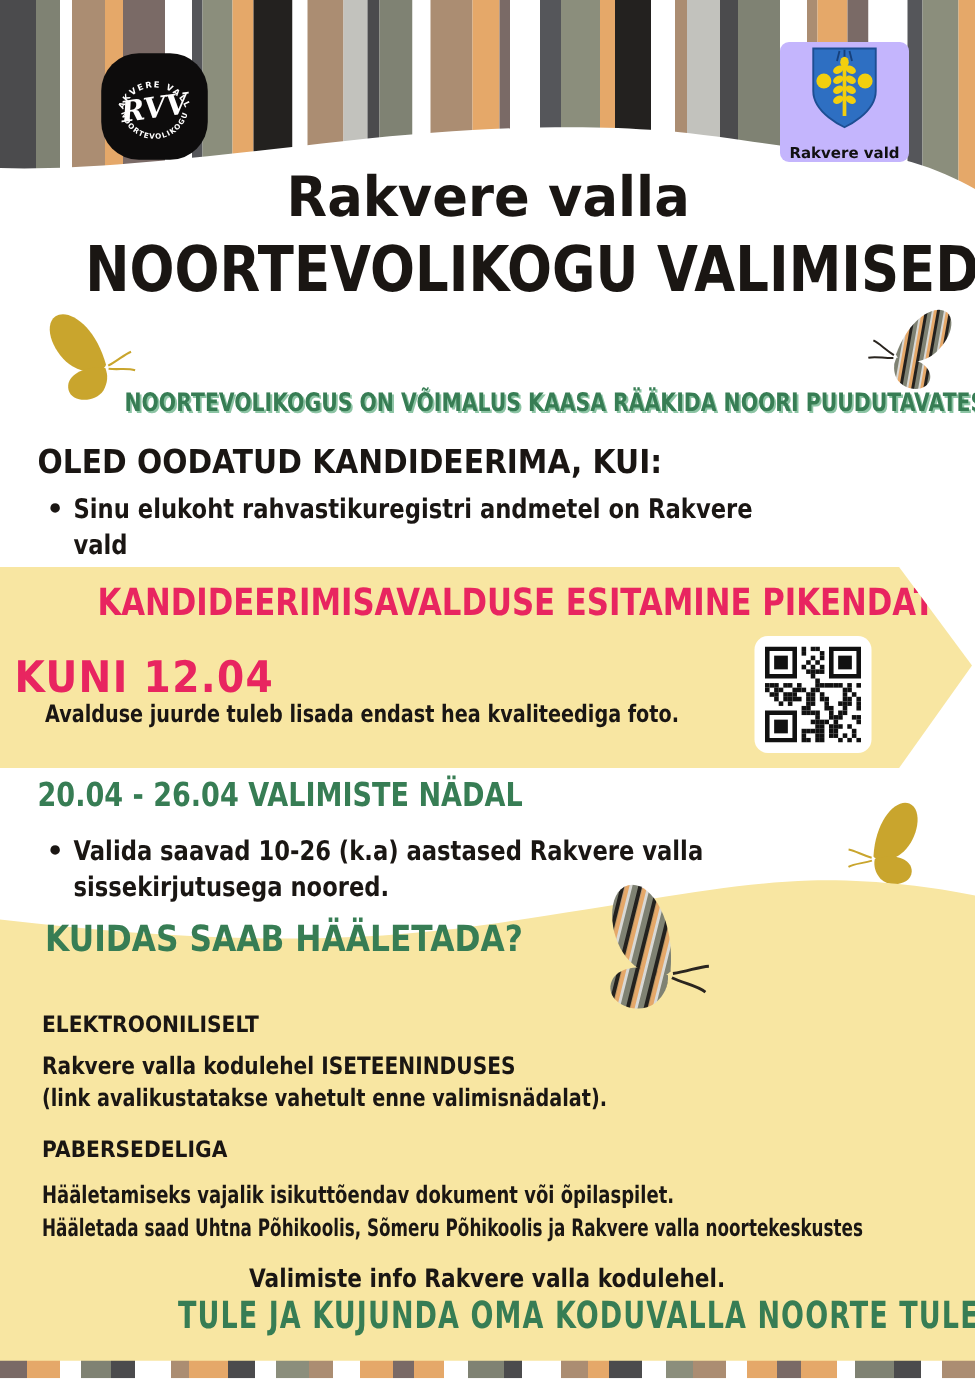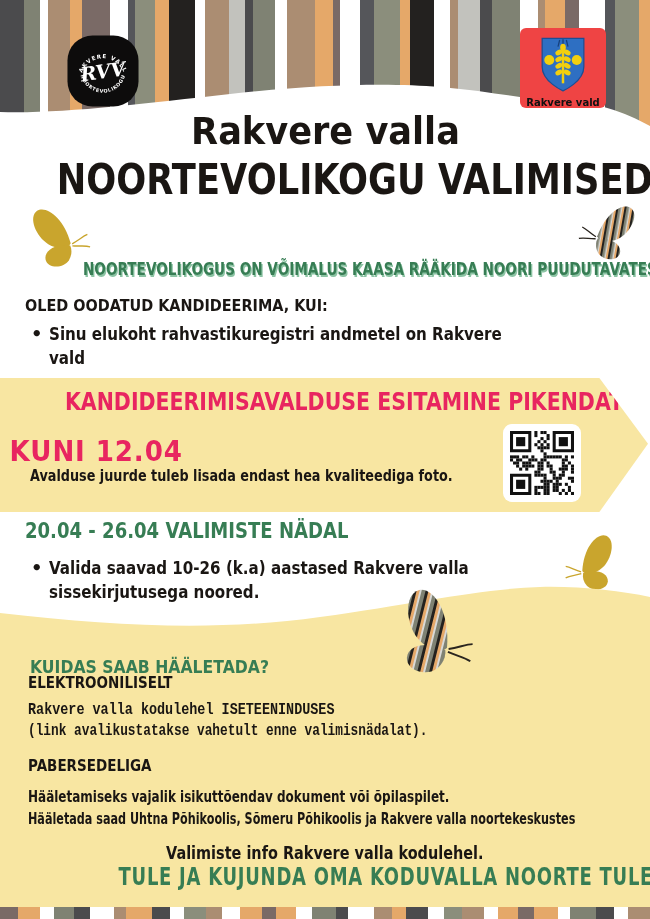--- a/index.html
+++ b/index.html
@@ -15,34 +15,34 @@
   .sx{display:inline-block; transform-origin:0 50%;}
   .sxc{display:inline-block; transform-origin:50% 50%;}
   .s95{transform:scaleX(.95);} .s90{transform:scaleX(.90);}
   .s87{transform:scaleX(.87);} .s85{transform:scaleX(.85);} .s84{transform:scaleX(.84);}
   .s82{transform:scaleX(.82);} .s80{transform:scaleX(.80);}
   .s75{transform:scaleX(.75);} .s72{transform:scaleX(.72);} .s70{transform:scaleX(.70);}
 
   
   .top-stripes{left:0; top:0;}
   .badge{left:66px; top:34px; width:74px; height:74px;}
-  .crest-box{left:520px; top:28px; width:86px; height:80px; background:#ef4444; border-radius:6px;
-             display:flex; flex-direction:column; align-items:center; justify-content:flex-end;}
+  .crest-box{left:520px; top:28px; width:86px; height:80px; background:#c4b5fd; border-radius:6px;
+             display:flex; flex-direction:column; align-items:center; justify-content:space-between;}
   .crest-label{font-size:10px; margin-top:1px; color:#111;}
 
   
   .title1{left:0; top:112px; width:650px; text-align:center; font-size:37px; line-height:1.1;}
   .title2{left:0; top:158px; width:650px; text-align:center; font-size:42px; line-height:1.05; white-space:nowrap;}
   .title3{left:0; top:205px; width:650px; text-align:center; font-size:40px; letter-spacing:3px;}
   .subtitle{left:0; top:259px; width:650px; text-align:center; font-size:17px; white-space:nowrap;
             color:var(--green,#377d54); text-shadow:1.5px 1.5px 0 var(--green_light,#8cc4a4);}
 
   
   .cand{left:25px; top:296px; width:600px;}
-  .sec-h{font-size:16px;}
+  .sec-h{font-size:22px;}
   ul.blist{margin:7px 0 0 0; padding:0; list-style:none;}
   ul.blist li{position:relative; padding-left:24px; font-size:18px; line-height:1.32; margin-bottom:3px;}
   ul.blist li::before{content:"•"; position:absolute; left:6px; top:0;}
 
   
   .banner{left:0; top:378px; width:648px; height:134px; background:var(--yellow,#f8e6a2);
           -webkit-clip-path:polygon(0 0,92.5% 0,100% 49%,92.5% 100%,0 100%);
           clip-path:polygon(0 0,92.5% 0,100% 49%,92.5% 100%,0 100%);}
   .banner-h1{margin-top:9px; padding-right:52px; text-align:center; color:var(--pink,#e82560);
              font-size:25px; white-space:nowrap;}
@@ -56,23 +56,23 @@
 
   
   .week{left:25px; top:518px; width:600px;}
   .week-h{font-size:22px; color:var(--green,#377d54); white-space:nowrap;}
   .week ul.blist{margin-top:13px;}
   .week .wrapbox{width:580px;}
 
   
   .wave-svg{left:0; top:583px;}
   .yellow-block{left:0; top:629px; width:650px; height:279px; background:var(--yellow,#f8e6a2);}
-  .vote-h{left:30px; top:656px; font-size:18px; color:var(--green,#377d54); white-space:nowrap;}
+  .vote-h{left:30px; top:612px; font-size:24px; color:var(--green,#377d54); white-space:nowrap;}
   .elec-label{left:28px; top:674px; font-size:15px; white-space:nowrap;}
-  .elec-lines{left:28px; top:700px; font-size:16px; line-height:1.32; white-space:nowrap;font-family:Liberation Mono, monospace;}
+  .elec-lines{left:28px; top:700px; font-size:16px; line-height:1.32; white-space:nowrap;}
   .paper-label{left:28px; top:757px; font-size:15px; white-space:nowrap;text-align:right;}
   .paper-lines{left:28px; top:786px; font-size:16px; line-height:1.35; white-space:nowrap;}
   .footer-info{left:0; top:843px; width:650px; text-align:center; font-size:17px; white-space:nowrap;}
   .slogan{left:0; top:862px; width:650px; text-align:center; font-size:25px; white-space:nowrap;
           color:var(--green,#377d54); letter-spacing:1px;}
 
   .bottom-stripes{left:0; top:907px;}
 
   
   .bf{position:absolute;}

